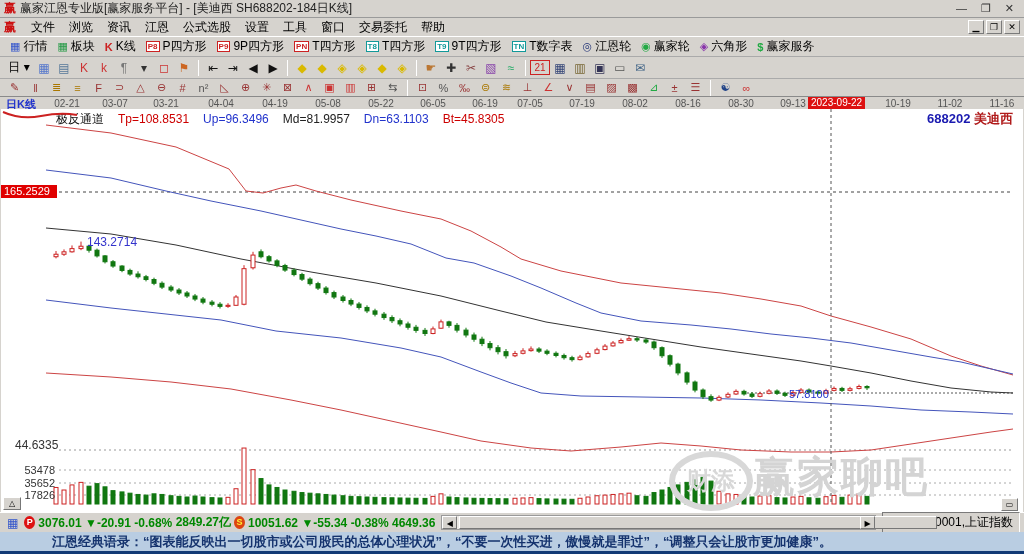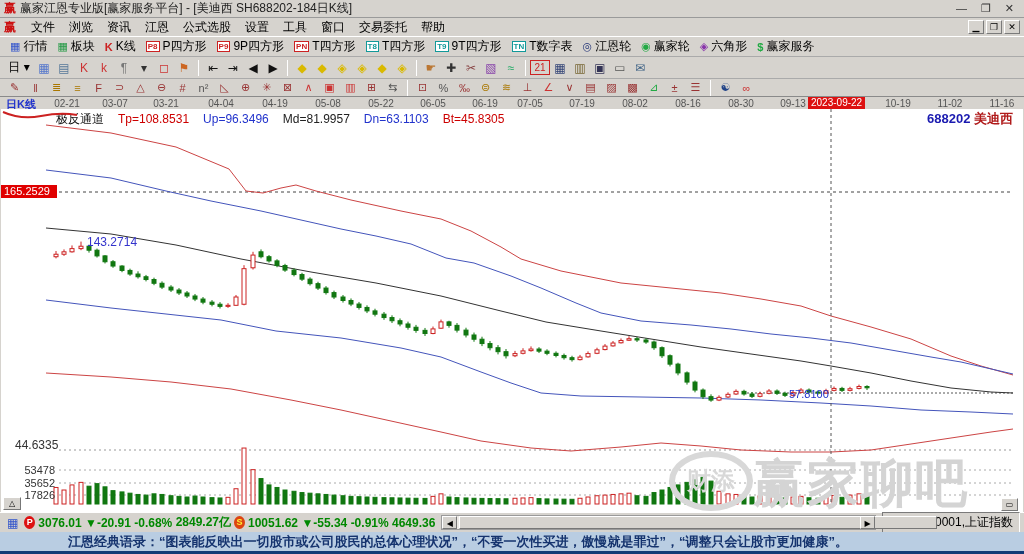--- a/index.html
+++ b/index.html
@@ -43,41 +43,41 @@
   .ind-row span { margin-right:14px; }
   .squiggle { position:absolute; left:52px; top:16px; z-index:5; }
   .price-badge { position:absolute; left:0; top:76px; width:56px; height:13px; background:#e00000;
     color:#fff; font-size:11px; line-height:13px; padding-left:3px; z-index:6; }
   .peak-label { position:absolute; left:86px; top:126px; color:#3333cc; font-size:12px; z-index:5; }
   .last-label { position:absolute; left:788px; top:279px; color:#2233cc; font-size:11px; z-index:5; }
   .loaxis-label { position:absolute; left:14px; top:329px; color:#333; font-size:12px; z-index:5; }
   .vol-tick { position:absolute; color:#333; font-size:11px; z-index:5; width:40px; text-align:right; }
   .sym-label { position:absolute; right:10px; top:1px; font-size:13px; font-weight:bold; z-index:5; }
   .wm1 { position:absolute; left:700px; top:310px; color:#c9c9c9; font-size:21px; font-weight:bold; z-index:1; white-space:nowrap;}
-  .wm-brand { position:absolute; left:752px; top:340px; color:#d4d4d4; font-size:52px; font-weight:bold; z-index:1; white-space:nowrap; letter-spacing:2px;}
+  .wm-brand { position:absolute; left:752px; top:340px; color:#d4d4d4; font-size:42px; font-weight:bold; z-index:1; white-space:nowrap; letter-spacing:2px;}
   .wm-logo { position:absolute; left:668px; top:342px; width:84px; height:60px; border:6px solid #d8d8d8;
     border-radius:50%; color:#d8d8d8; font-size:24px; font-weight:bold; display:flex; align-items:center; justify-content:center; z-index:1;}
   .corner-btn { position:absolute; height:13px; background:#d6d3ce; border:1px solid;
     border-color:#fff #777 #777 #fff; font-size:8px; line-height:11px; text-align:center; z-index:7; }
   .statusbar { position:absolute; left:0; top:512px; width:1024px; height:20px; background:#d6d3ce;
     border-top:1px solid #fff; display:flex; align-items:center; padding:0 4px; font-size:12px; }
   .st-ico { margin:0 3px; }
   .st-circle { display:inline-block; width:13px; height:13px; border-radius:50%; background:#dd1111;
     color:#fff; font-size:9px; font-weight:bold; text-align:center; line-height:13px; margin:0 3px; }
   .st-green { color:#008800; font-weight:bold; white-space:nowrap; }
   .hscroll { position:relative; width:516px; height:15px; margin:0 6px;
     background:#ece9e4; border:1px solid #9a9a9a; }
   .hs-arrow { position:absolute; top:0; width:15px; height:13px; background:#d6d3ce; text-align:center;
     font-size:8px; line-height:13px; border:1px solid; border-color:#fff #777 #777 #fff; }
   .hs-thumb { position:absolute; top:0; left:17px; width:478px; height:13px; background:#d6d3ce;
     border:1px solid; border-color:#fff #777 #777 #fff; }
   .st-right { display:flex; align-items:center; gap:4px; border:1px solid; border-color:#7a7a7a #fff #fff #7a7a7a;
     padding:1px 6px; background:#d6d3ce; white-space:nowrap; }
   .marquee { position:absolute; left:0; top:532px; width:1024px; height:19px; background:#b9cde2;
-    color:#15336e; font-weight:bold; font-size:13px; line-height:19px; padding-left:68px; white-space:nowrap; overflow:hidden; }
+    color:#15336e; font-weight:bold; font-size:13px; line-height:19px; padding-left:52px; white-space:nowrap; overflow:hidden; }
   .bottomstrip { position:absolute; left:0; top:551px; width:1024px; height:3px; background:#123a75; }
 </style>
 </head>
 <body>
 
 <div class="titlebar">
   <span class="logo">赢</span>
   <span class="ttext">赢家江恩专业版[赢家服务平台] - [美迪西  SH688202-184日K线]</span>
   <span class="wbtns">
     <span>—</span>
@@ -591,21 +591,21 @@
 <div class="statusbar">
   <span class="st-ico" style="color:#3355cc;">▦</span>
   <span class="st-circle">P</span>
   <span class="st-green">3076.01</span>&nbsp;
   <span class="st-green">▼-20.91</span>&nbsp;
   <span class="st-green">-0.68%</span>&nbsp;
   <span class="st-green">2849.27亿</span>
   <span class="st-circle" style="background:#dd4411; color:#ffee33;">S</span>
   <span class="st-green">10051.62</span>&nbsp;
   <span class="st-green">▼-55.34</span>&nbsp;
-  <span class="st-green">-0.91%</span>&nbsp;
+  <span class="st-green">-0.38%</span>&nbsp;
   <span class="st-green">4649.36</span>
   <span class="hscroll">
     <span class="hs-arrow" style="left:0;">◀</span>
     <span class="hs-thumb"></span>
     <span class="hs-arrow" style="right:0;">▶</span>
   </span>
   <span class="st-right">
     <svg width="12" height="13">
       <path d="M2,2 L6,7 L10,2 M6,7 L6,12" stroke="#2244bb" stroke-width="1.5" fill="none"></path>
     </svg>

